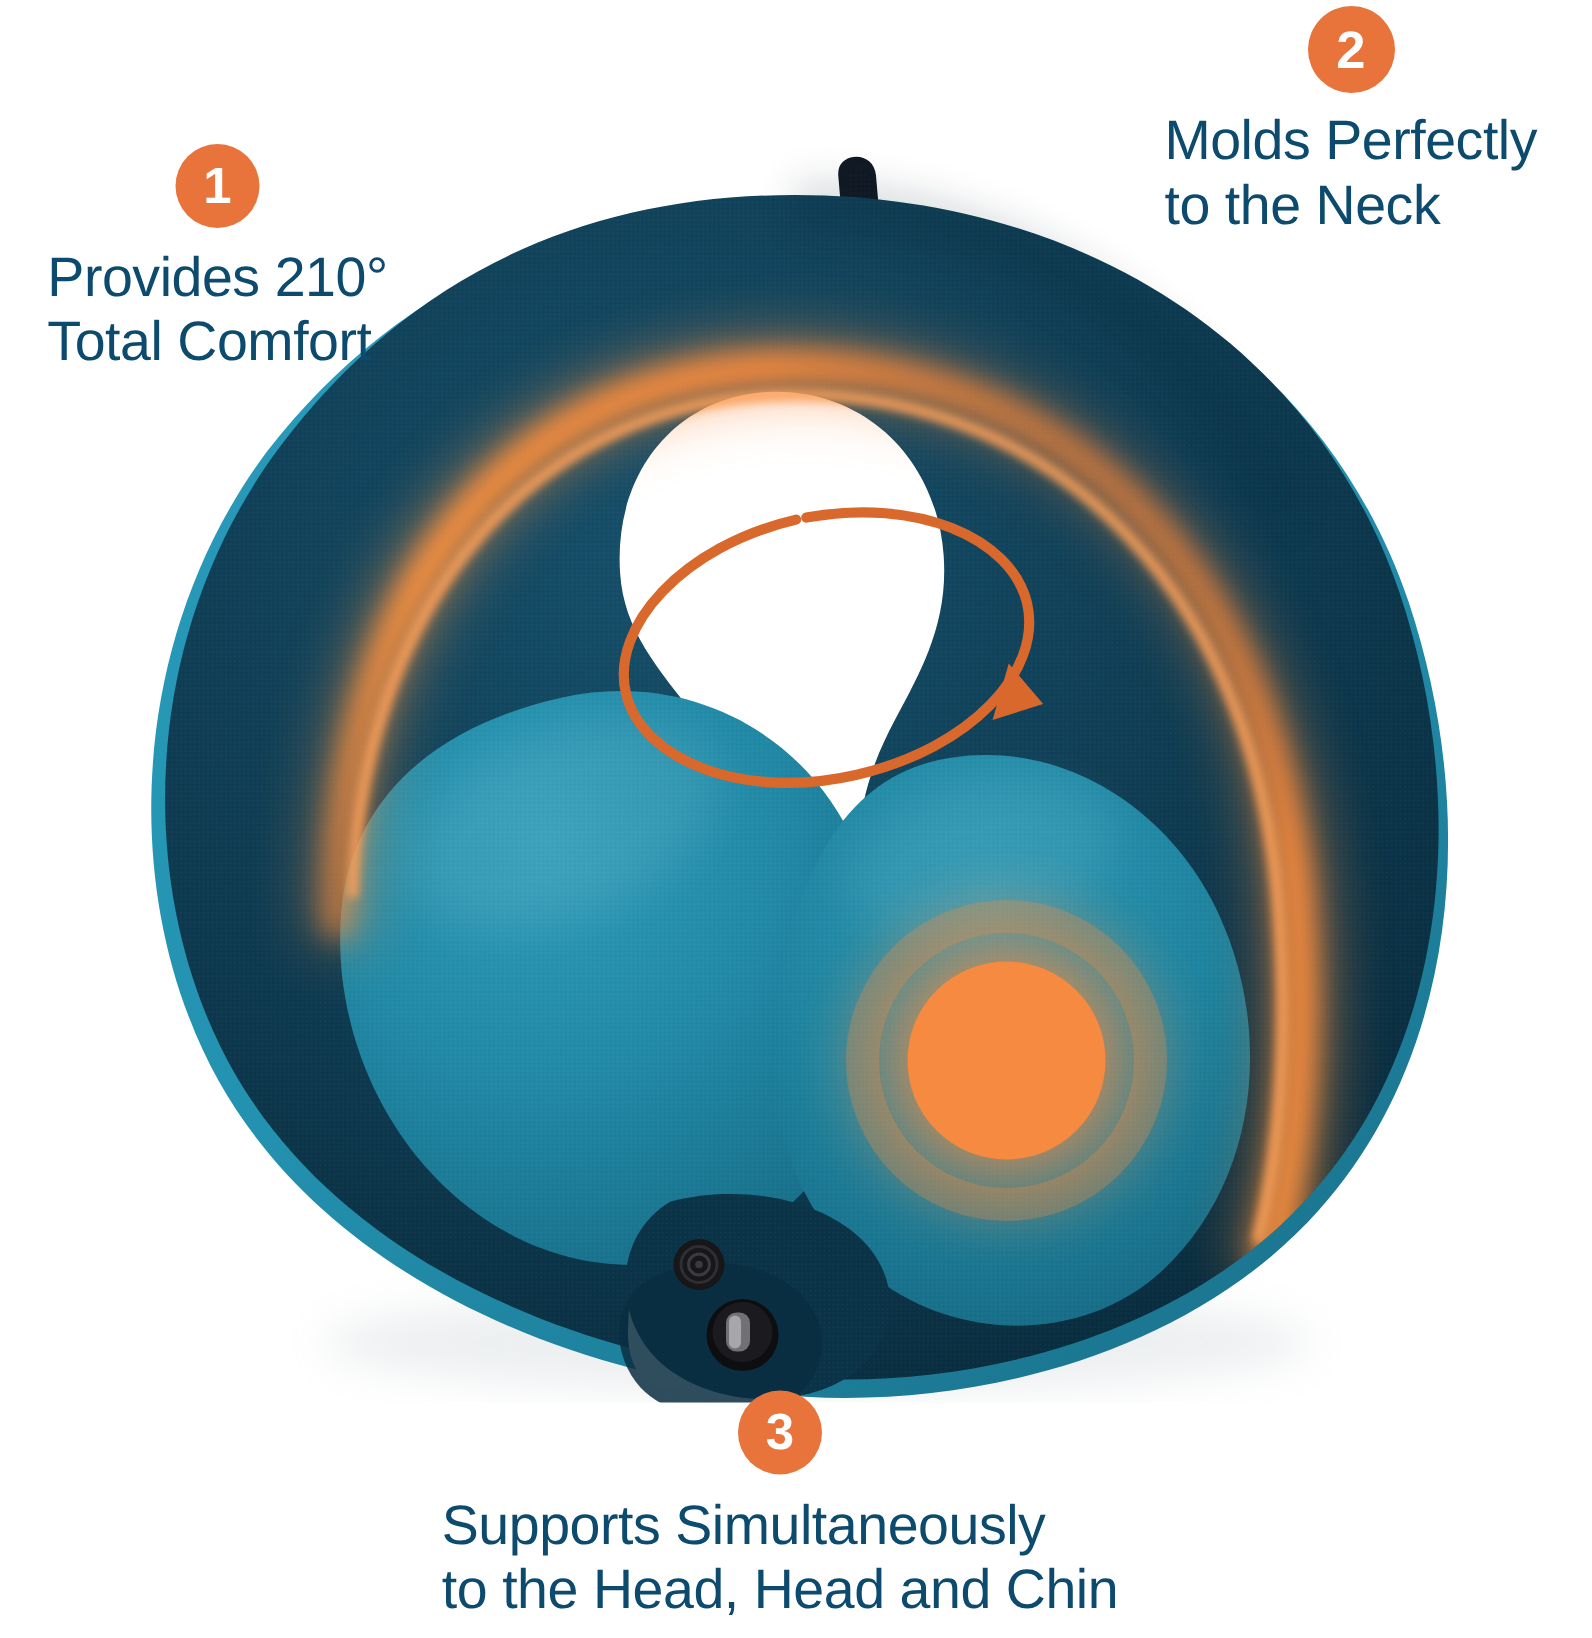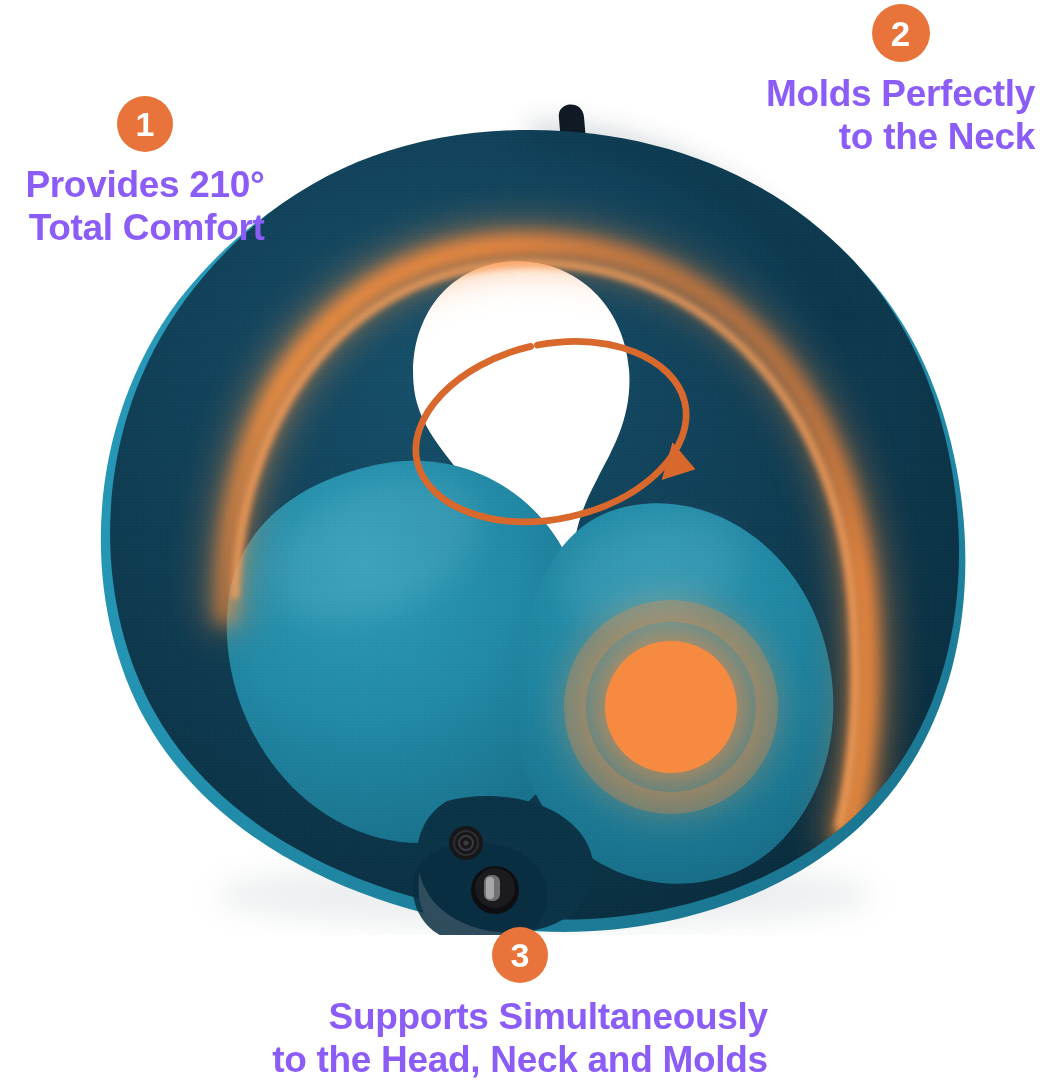--- a/index.html
+++ b/index.html
@@ -30,24 +30,24 @@
     background: #E8743B;
     color: #ffffff;
     display: flex;
     align-items: center;
     justify-content: center;
     font-weight: bold;
     line-height: 1;
     box-sizing: border-box;
   }
   .callout-text {
-    color: #8b5cf6;
-    font-weight: bold;
+    color: #0c4a6e;
+    font-weight: normal;
     line-height: 1.16;
-    text-align: right;
+    text-align: left;
     white-space: pre-line;
     letter-spacing: -0.3px;
   }
 
   #callout-1 {
     left: 0px;
     top: 96px;
     width: 290px;
     align-items: center;
   }
@@ -338,16 +338,16 @@
 
   <div class="callout" id="callout-2">
     <div class="badge">2</div>
     <div class="callout-text">Molds Perfectly
 to the Neck</div>
   </div>
 
   <div class="callout" id="callout-3">
     <div class="badge">3</div>
     <div class="callout-text">Supports Simultaneously
-to the Head, Neck and Molds</div>
+to the Head, Head and Chin</div>
   </div>
 
 </div>
 
 </body></html>

